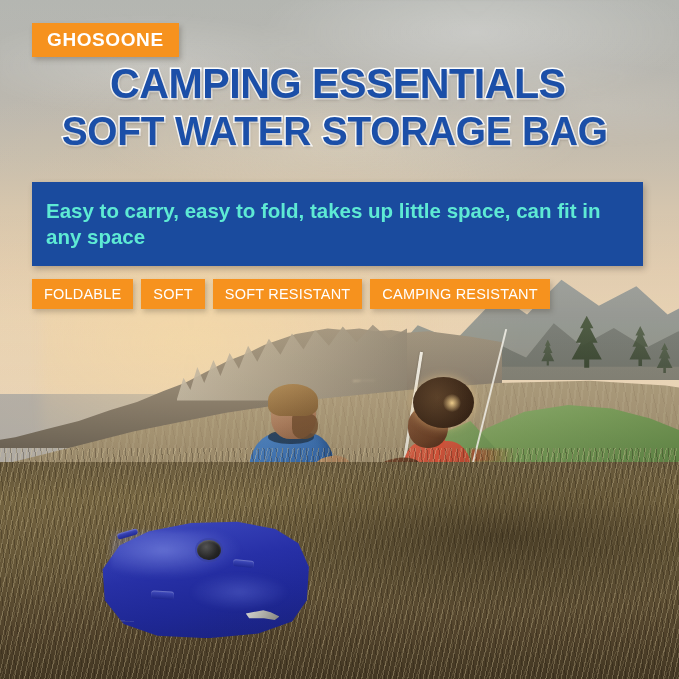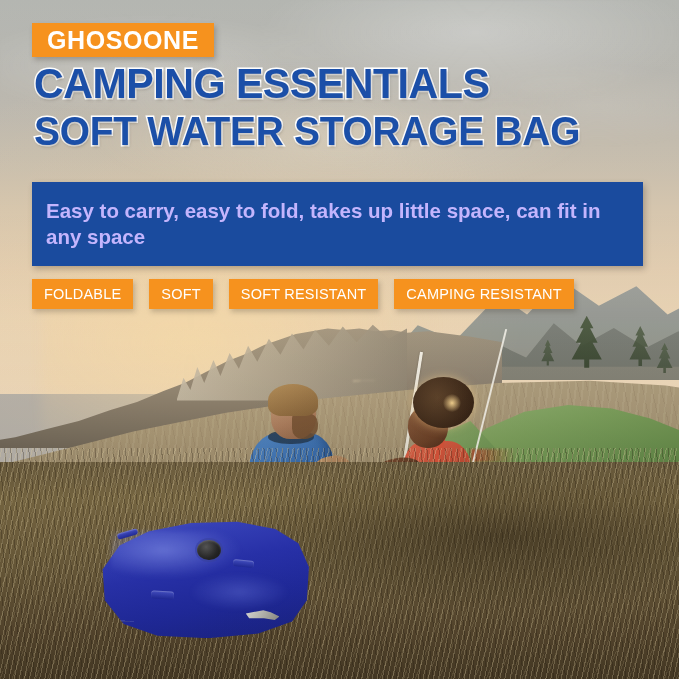--- a/index.html
+++ b/index.html
@@ -524,31 +524,32 @@
     top: 23px;
     height: 34px;
     padding: 0 15px;
     display: flex;
     align-items: center;
     background: #f6921e;
     box-shadow: 2px 3px 5px rgba(60,50,40,.28);
   }
   .brand-badge .brand-text {
     color: #ffffff;
-    font-size: 25px;
+    font-size: 19px;
     font-weight: bold;
     letter-spacing: .6px;
     font-family: "Liberation Sans", sans-serif;
   }
 
   .headline {
     position: absolute;
     left: 34px;
     top: 63px;
     width: 620px;
+    text-align: center;
   }
   .headline .line {
     font-family: "Liberation Sans", sans-serif;
     color: #1b4fa8;
     font-weight: bold;
     line-height: 1.0;
     white-space: nowrap;
     -webkit-text-stroke: 3px #ffffff;
     paint-order: stroke fill;
     text-shadow: 1px 2px 3px rgba(90,80,70,.35);
@@ -572,34 +573,34 @@
     left: 32px;
     top: 182px;
     width: 611px;
     height: 84px;
     background: #1a4b9e;
     box-shadow: 2px 3px 6px rgba(60,50,40,.30);
     display: flex;
     align-items: center;
   }
   .desc-box .desc-text {
-    color: #c4b5fd;
+    color: #5eead4;
     font-size: 20.5px;
     font-weight: bold;
     line-height: 1.28;
     padding: 0 14px;
     font-family: "Liberation Sans", sans-serif;
   }
 
   .tags {
     position: absolute;
     left: 32px;
     top: 279px;
     display: flex;
-    gap: 16px;
+    gap: 8px;
   }
   .tag {
     background: #f6921e;
     color: #ffffff;
     height: 30px;
     display: flex;
     align-items: center;
     padding: 0 12px;
     font-size: 14.5px;
     letter-spacing: .2px;

